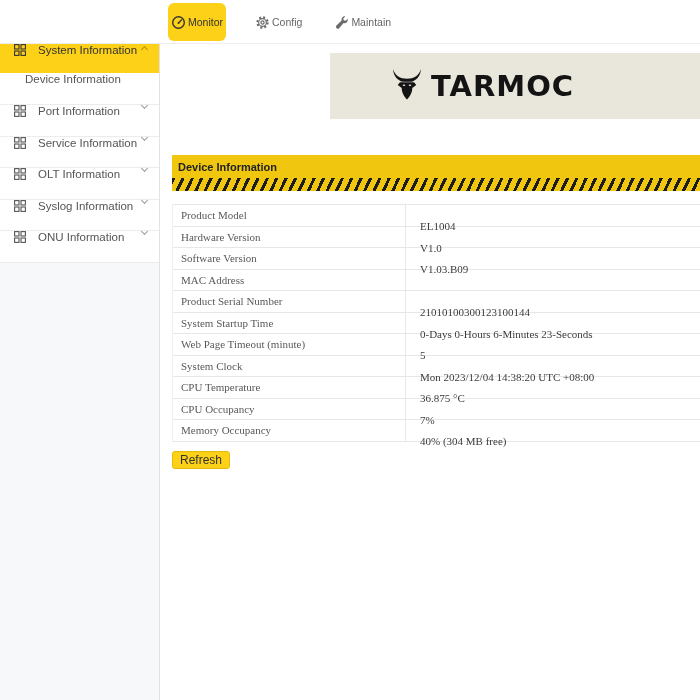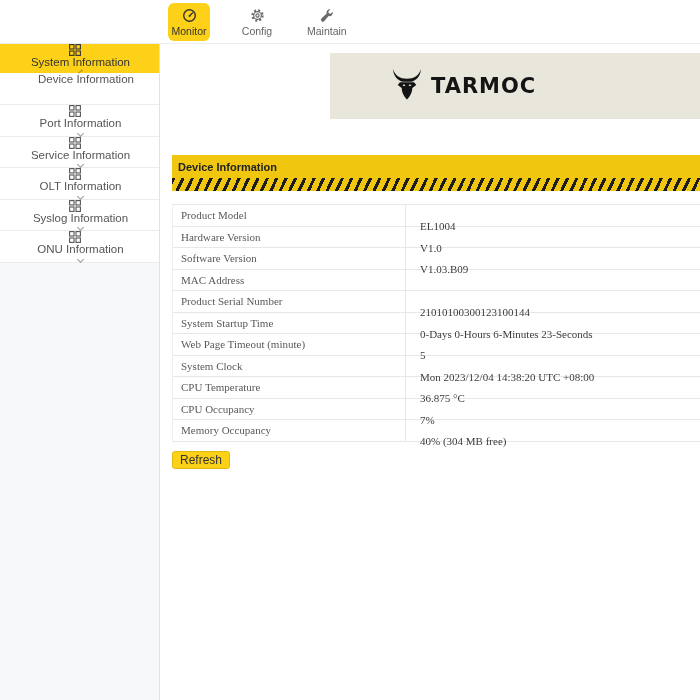--- a/index.html
+++ b/index.html
@@ -3,47 +3,47 @@
 <meta charset="utf-8">
 <style>
   * { margin:0; padding:0; box-sizing:border-box; }
   html,body { width:700px; height:700px; overflow:hidden; background:#fff;
     font-family:"Liberation Sans","DejaVu Sans",sans-serif; position:relative; }
 
   
   .header { position:absolute; top:0; left:0; right:0; height:44px; background:#fff;
     border-bottom:1px solid #ededed; z-index:3; }
   .tabs { position:absolute; left:168px; top:3px; display:flex; gap:26px; }
-  .tab { min-width:42px; height:38px; display:flex; flex-direction:column; align-items:center;
+  .tab { min-width:42px; height:38px; display:flex; align-items:center;
     justify-content:center; gap:2px; font-size:10.5px; color:#666; border-radius:6px; padding:0 3px; cursor:pointer; }
   .tab.active { background:var(--accent,#fcd117); color:#333; }
   .tab .ticon { height:16px; display:flex; align-items:center; }
 
   
   .sidebar { position:absolute; top:44px; left:0; width:160px; bottom:0;
     background:#f7f8fa; border-right:1px solid #e2e2e2; z-index:2; }
-  .side-item { display:flex; align-items:center; height:31.5px; padding:0 12px 0 14px;
-    border-bottom:1px solid #ececec; font-size:11.5px; color:#555; background:#fff; cursor:pointer;flex-direction:column; }
+  .side-item { display:flex; height:31.5px; padding:0 12px 0 14px;
+    border-bottom:1px solid #ececec; font-size:11.5px; color:#555; background:#fff; cursor:pointer; }
   .side-item .gicon { margin-right:12px; display:flex; color:#555; }
   .side-item .lbl { flex:1; white-space:nowrap; }
   .side-item .chev { width:5px; height:5px; border-left:1.4px solid #9a9a9a;
     border-bottom:1.4px solid #9a9a9a; transform:rotate(-45deg); margin-top:-2px; }
   .side-item.active { background:var(--accent,#fcd117); color:#333; height:29px; border-bottom:none; }
   .side-item.active .gicon { color:#333; }
   .side-item.active .chev { border-color:#b5940b; }
   .side-item.expanded .chev { transform:rotate(135deg); margin-top:3px; }
   .side-item.sub { padding-left:25px; height:32px; }
 
   
   .main { position:absolute; left:160px; top:44px; right:0; bottom:0; background:#fff; }
 
   .banner { position:absolute; left:170px; right:0; top:9px; height:66px;
     background:var(--banner-bg,#e9e6dc); display:flex; align-items:center;
     padding-left:62px; gap:9px; color:var(--logo-color,#141414); }
-  .brand-name { font-size:21px; font-weight:800; letter-spacing:1px;
+  .brand-name { font-size:29px; font-weight:800; letter-spacing:1px;
     font-family:"DejaVu Sans","Liberation Sans",sans-serif; }
 
   .section { position:absolute; left:12px; right:0; top:111px; }
   .section-bar { height:23px; background:var(--bar-yellow,#f0c60f); display:flex; align-items:center;
     padding-left:6px; font-size:11px; font-weight:bold; color:#222; }
   .hazard { height:13px;
     background:repeating-linear-gradient(115deg, var(--stripe-dark,#1c1c1c) 0 3px, var(--bar-yellow,#f0c60f) 3px 8.5px); }
 
   .info-table { position:absolute; left:12px; right:0; top:160px;
     border-top:1px solid #e7e7e7; border-left:1px solid #efefef;font-family:Liberation Serif, serif; }

